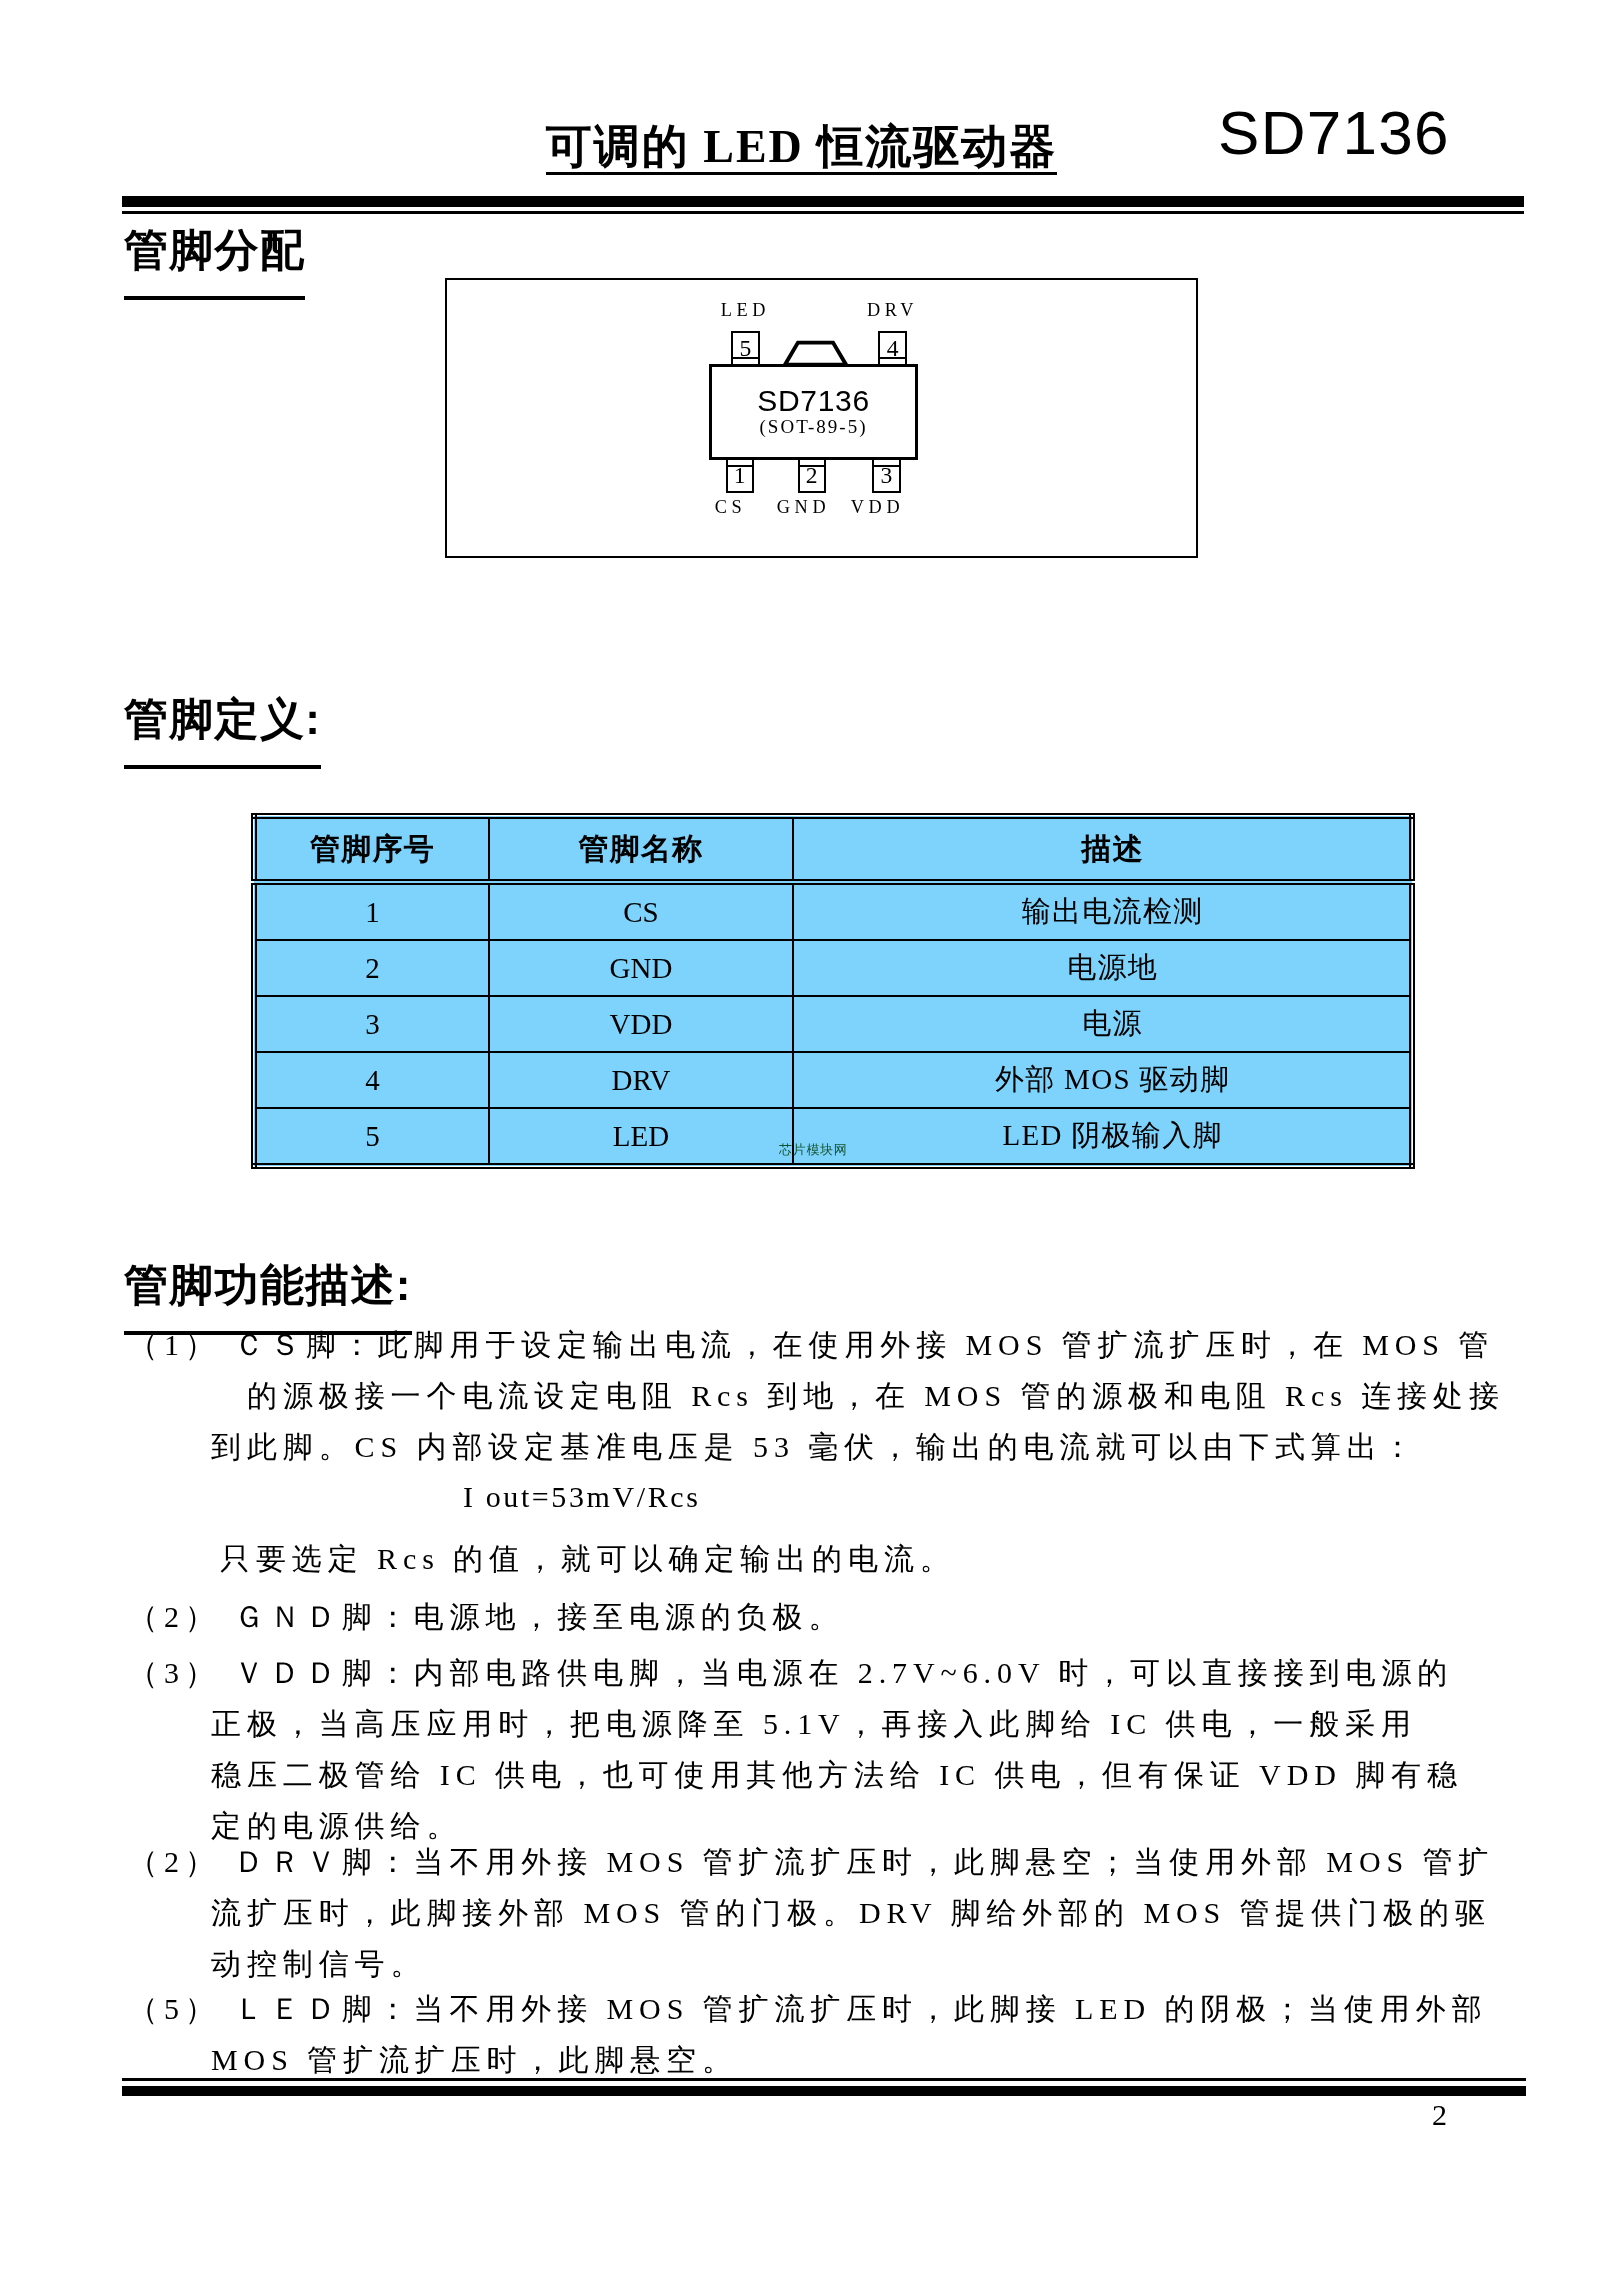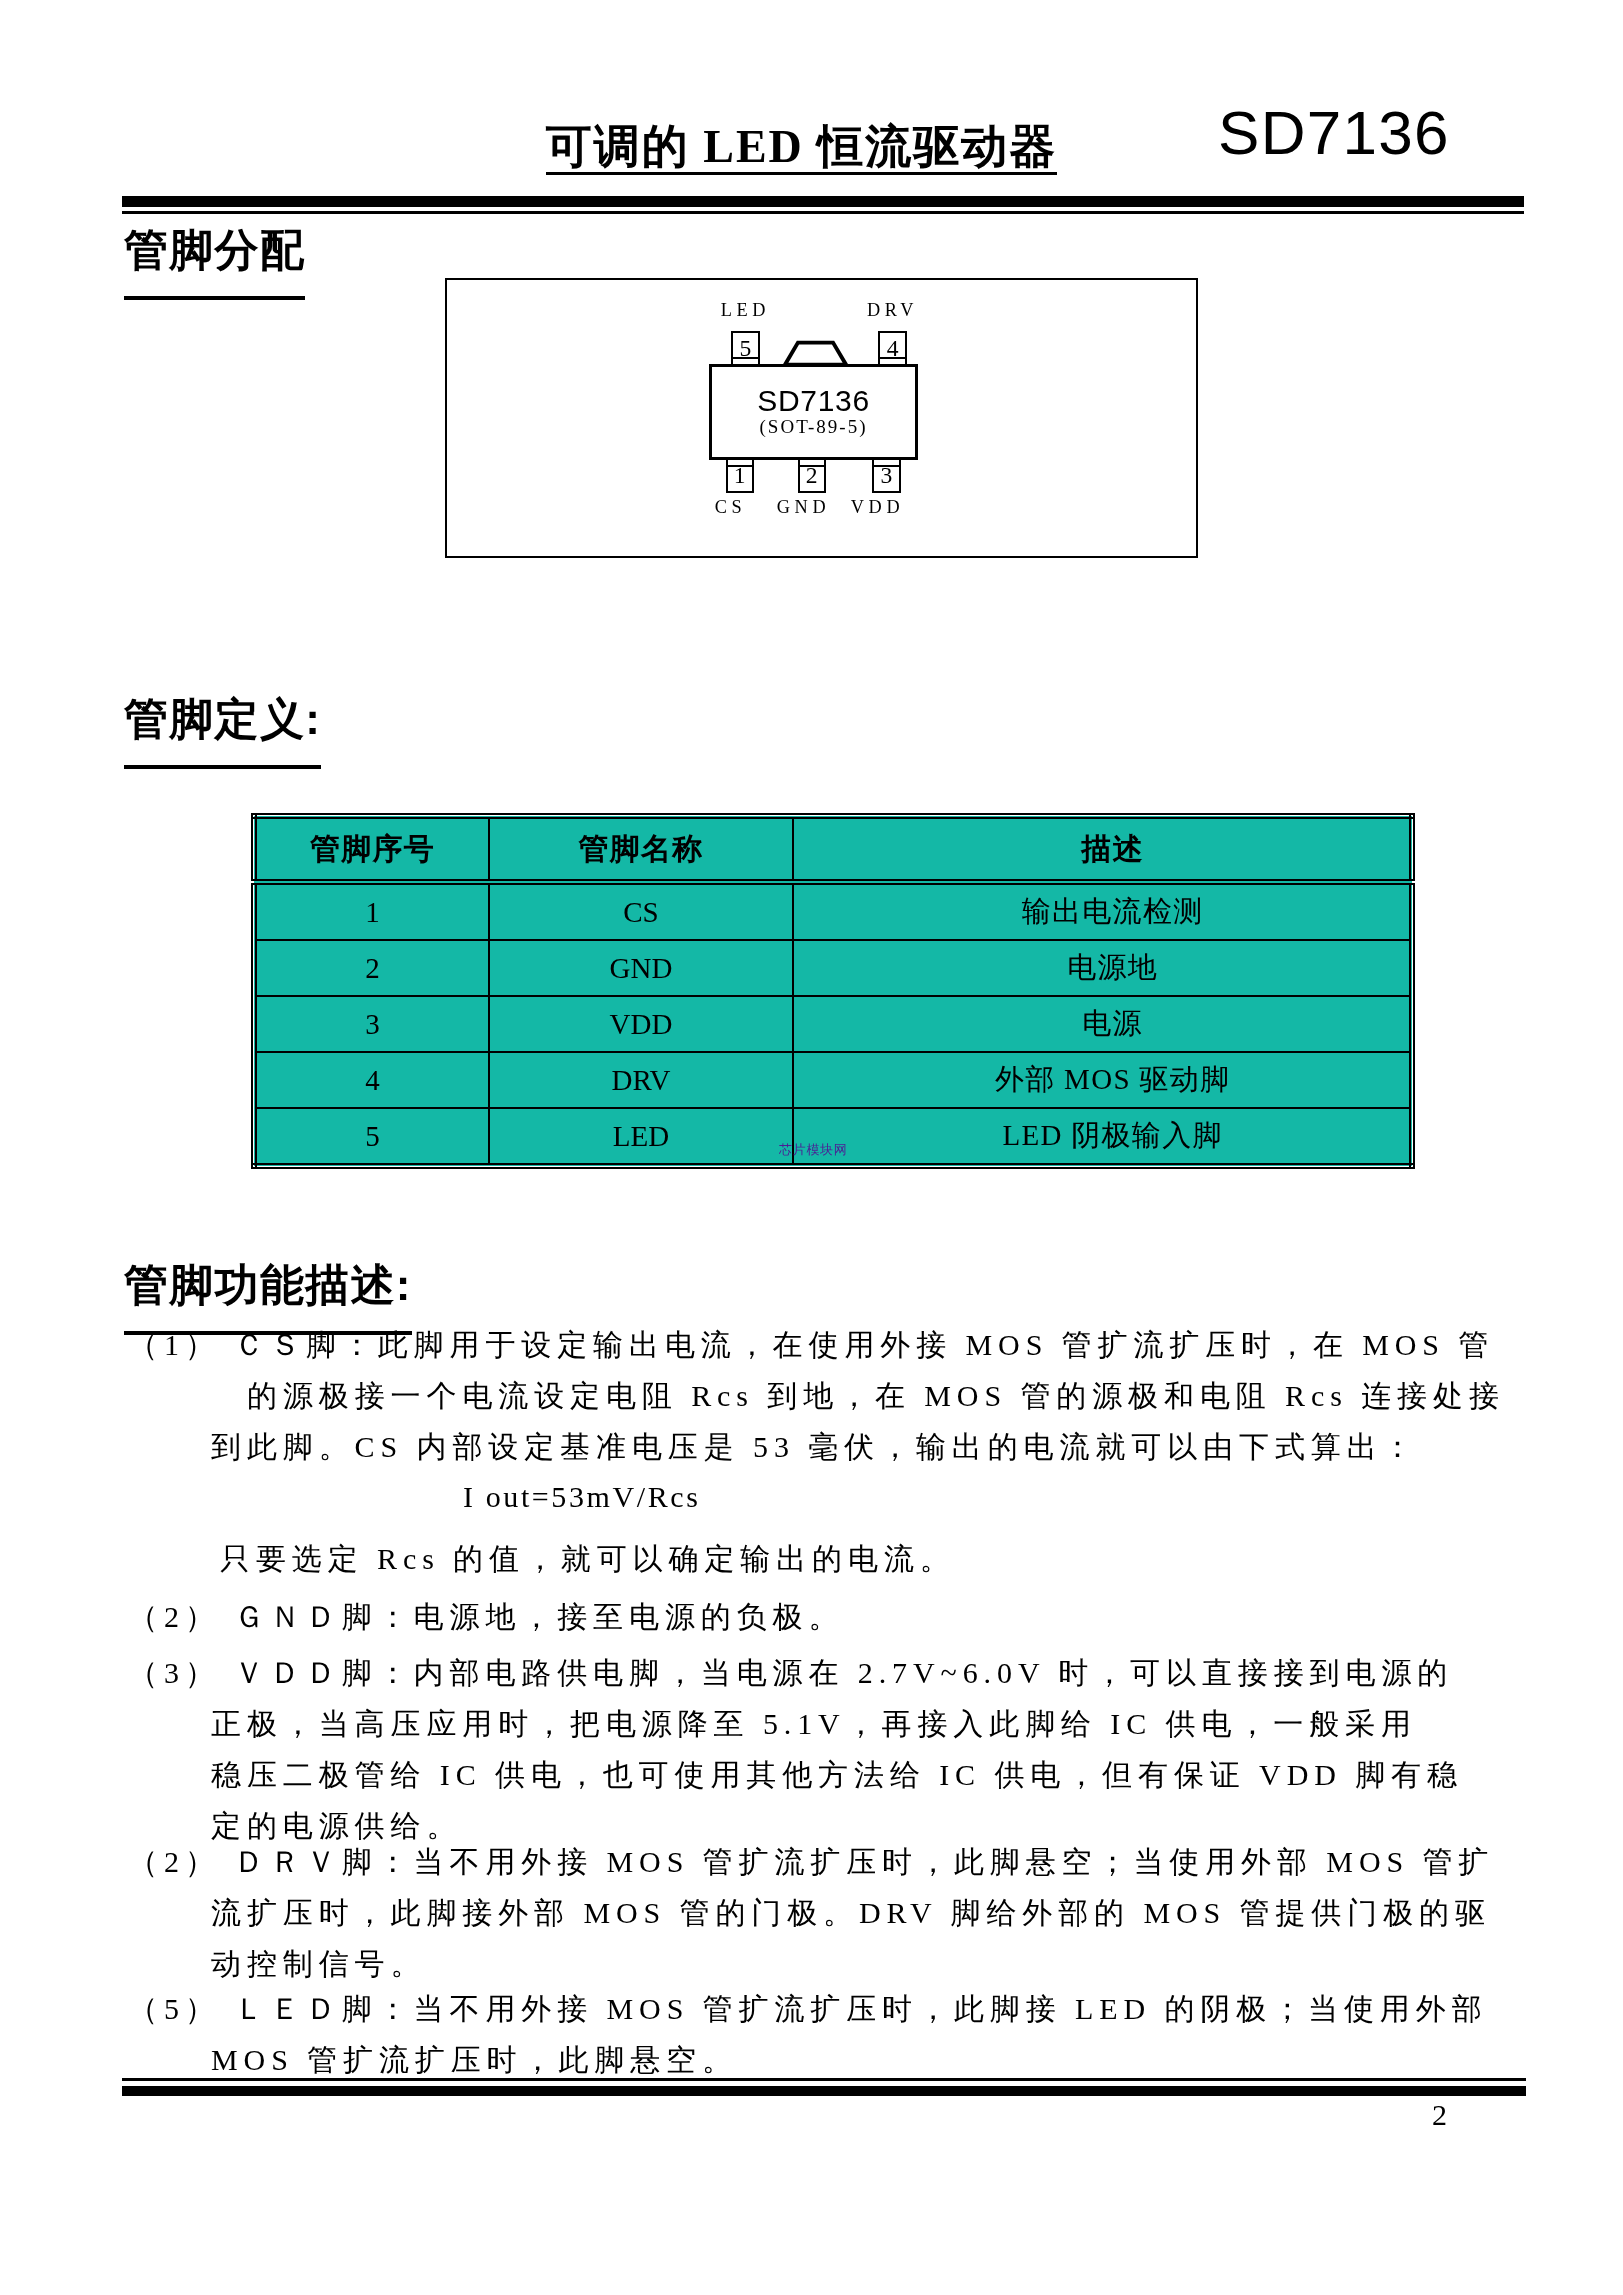--- a/index.html
+++ b/index.html
@@ -58,34 +58,34 @@
   .chip-name{
     font-family:"Liberation Sans","DejaVu Sans",sans-serif;
     font-size:30px;letter-spacing:0.7px;line-height:1.05;
   }
   .chip-package{font-size:19px;letter-spacing:2px;line-height:1.2;}
   
   .pin-table{
     left:251px;top:813px;width:1120px;border-collapse:collapse;table-layout:fixed;
     border:6.5px double #000;
   }
-  .pin-table td{border:2.6px solid #000;vertical-align:middle;background:#14b8a6;}
+  .pin-table td{border:2.6px solid #000;vertical-align:middle;background:#7dd3fc;}
   .pin-table tr.hdr td{
     border-bottom:6.5px double #000;height:58px;
     font-family:"Liberation Sans","DejaVu Sans",sans-serif;
     font-weight:bold;font-size:30px;letter-spacing:1.3px;
   }
   .pin-table tr.row td{height:52px;font-size:29px;}
   .c-num{width:229px;text-align:center;}
   .c-name{width:300px;text-align:center;}
   .c-desc{width:590px;text-align:center;padding-left:23.6px;font-size:27.5px;letter-spacing:1.3px;}
   
   .watermark{
     left:779px;top:1141px;font-family:"Liberation Sans","DejaVu Sans",sans-serif;
-    font-size:13px;color:#4c1d95;letter-spacing:0.7px;white-space:nowrap;
+    font-size:13px;color:#14532d;letter-spacing:0.7px;white-space:nowrap;
   }
   
   .line{
     position:absolute;font-size:30px;letter-spacing:5.9px;white-space:nowrap;
   }
   .formula{letter-spacing:2.6px;}
   
   .ftr-rule-thin {left:122px;top:2078px;width:1404px;height:3.3px;}
   .ftr-rule-thick{left:122px;top:2086px;width:1404px;height:9.8px;}
   .page-number{left:1407px;top:2098px;width:65px;text-align:center;font-size:30px;}

